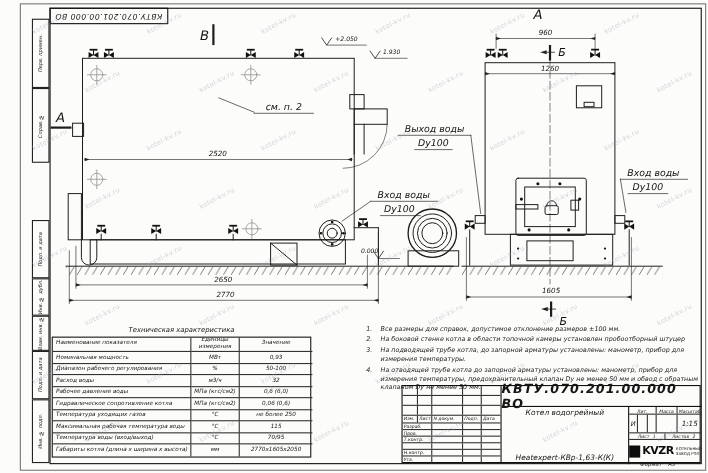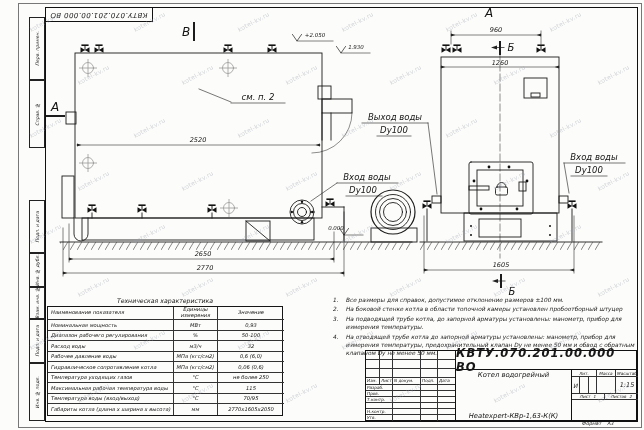--- a/index.html
+++ b/index.html
@@ -450,20 +450,28 @@
       </div>
       <div class="rt-row" style="height:6px;">
         <i style="width:33px;gap:3px;">
             <span>Лист</span>
             <span>1</span>
           </i>
         <i style="flex:1;gap:3px;">
             <span>Листов</span>
             <span>2</span>
           </i>
+      </div>
+      <div class="logo-row">
+        <span class="logo-box"></span>
+        <span class="logo-txt">KVZR</span>
+        <span class="logo-cap">
+          <span>КОТЕЛЬНЫЙ</span>
+          <span>ЗАВОД РЭП</span>
+        </span>
       </div>
     </div>
   </div>
 
   <div class="abs fmt">
     <span>Формат</span>
     <span>А3</span>
   </div>
 
   <div id="wm">

